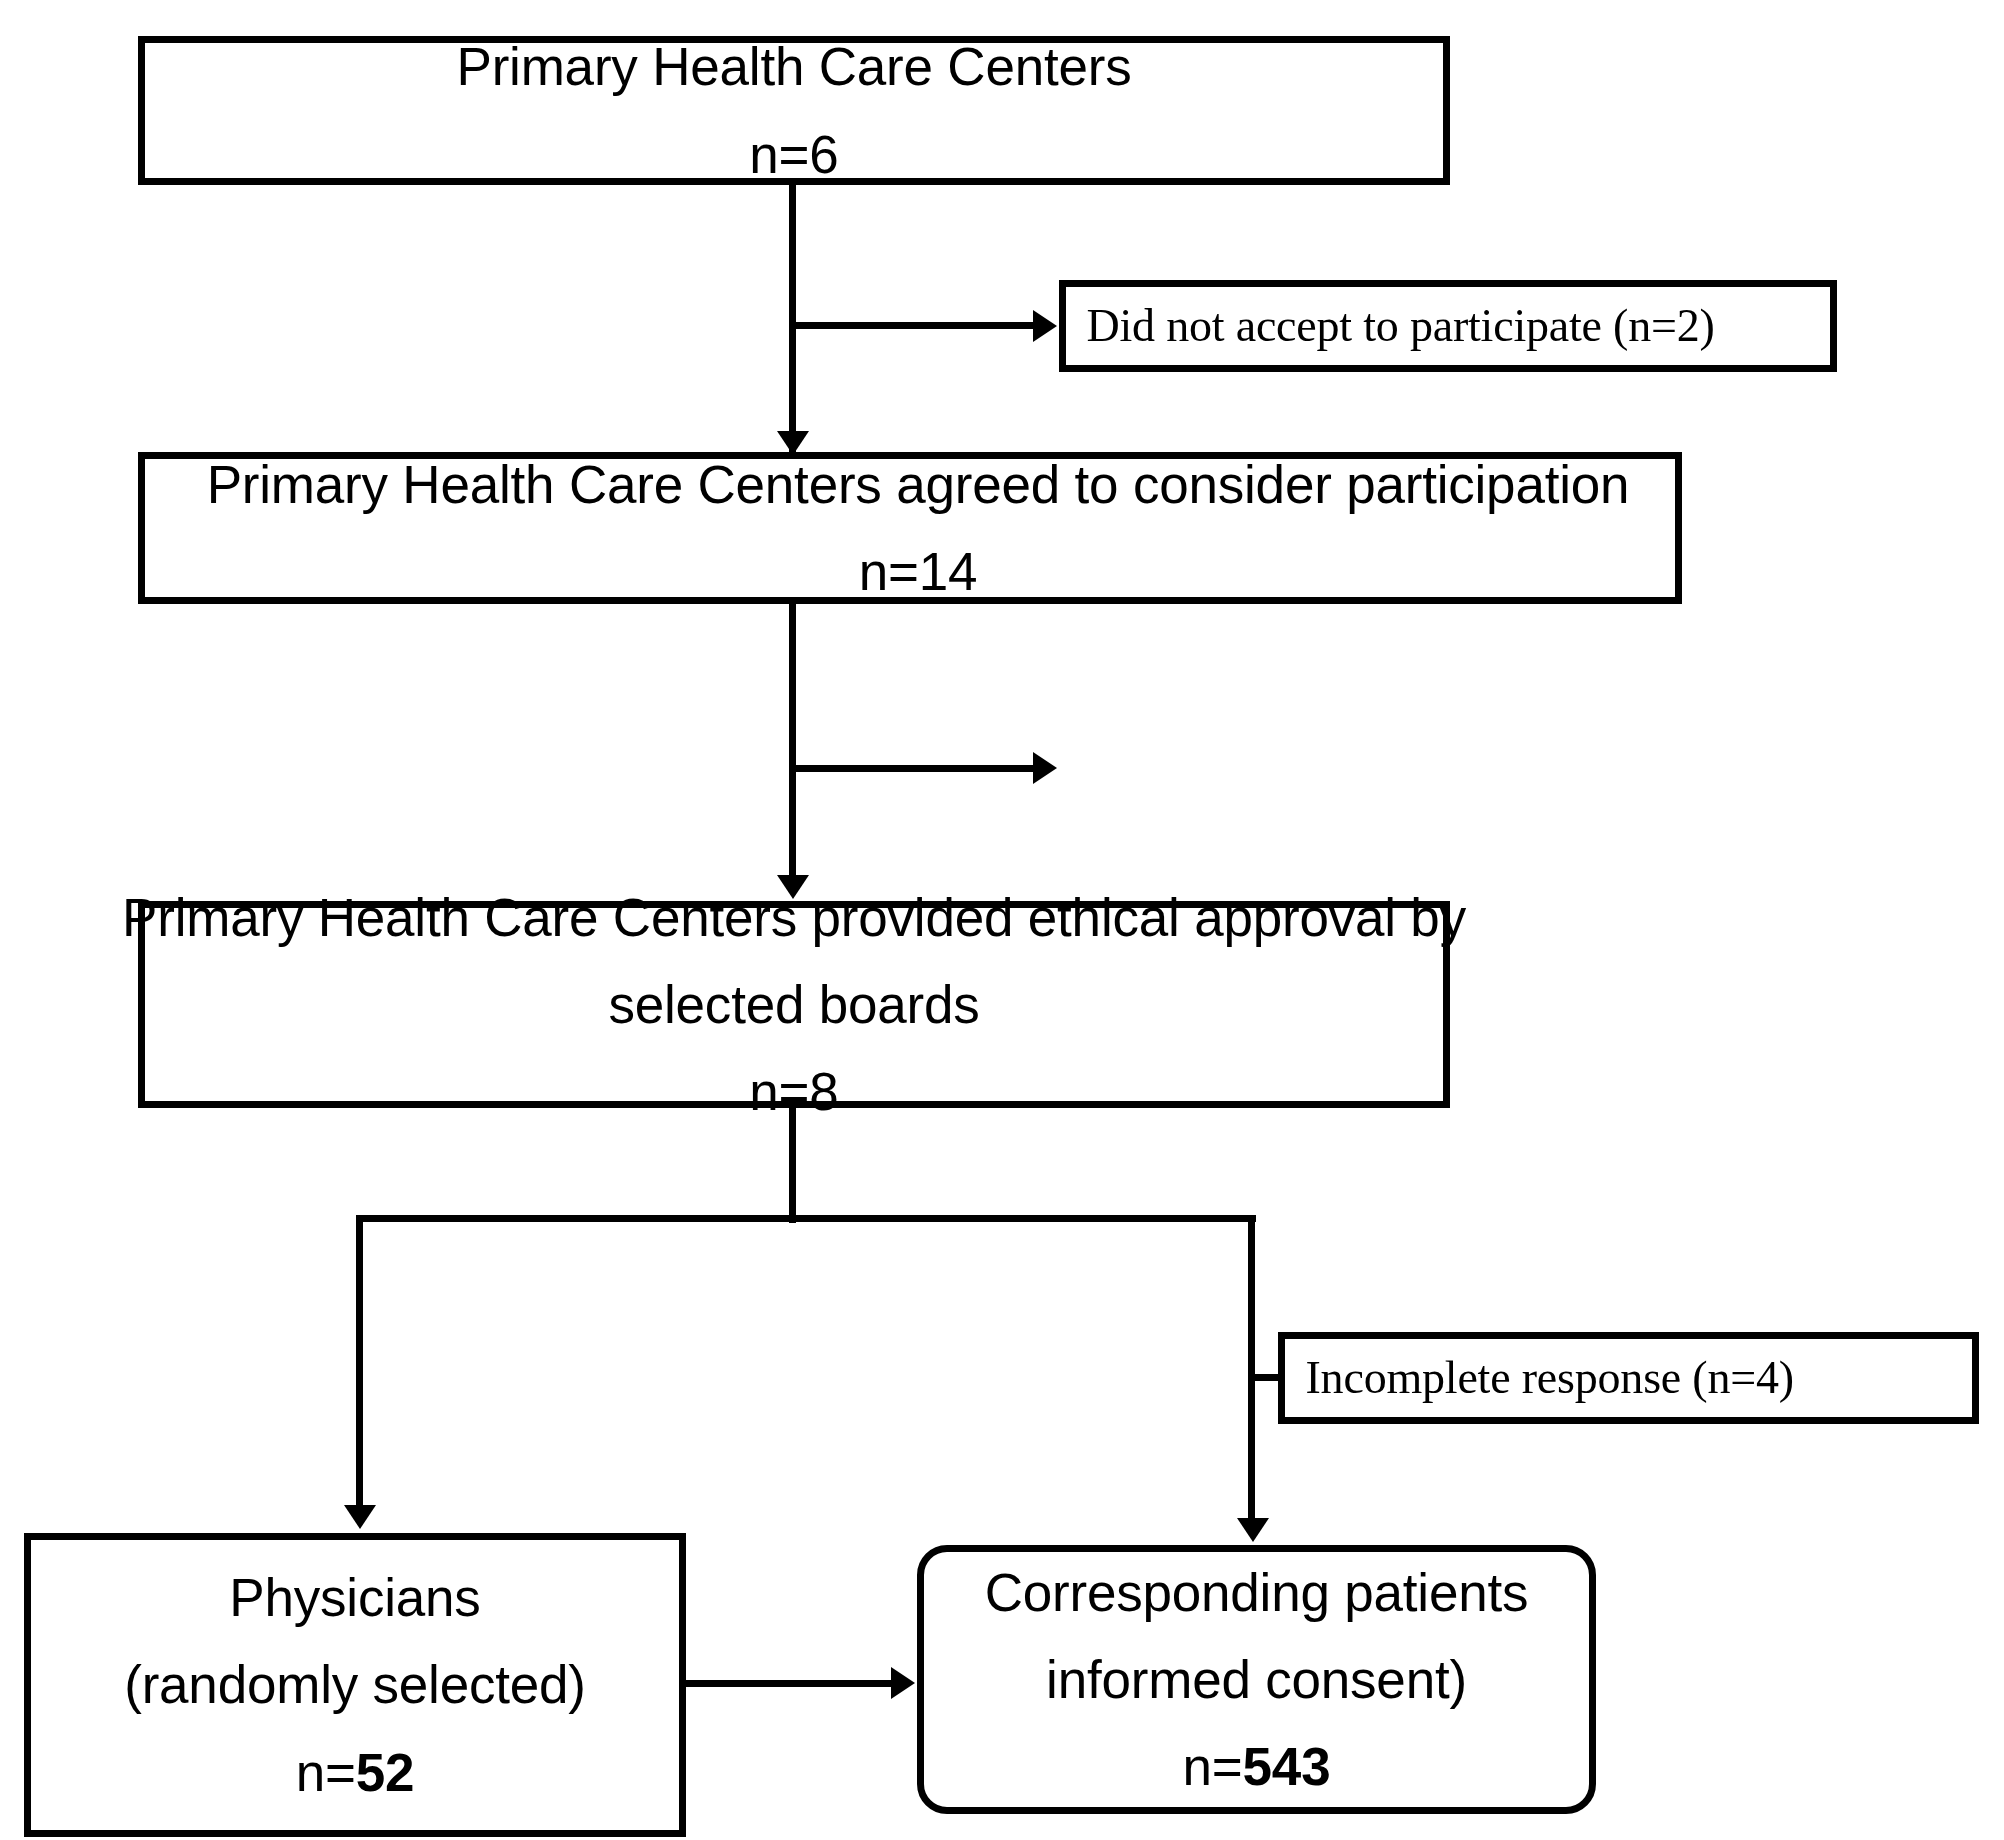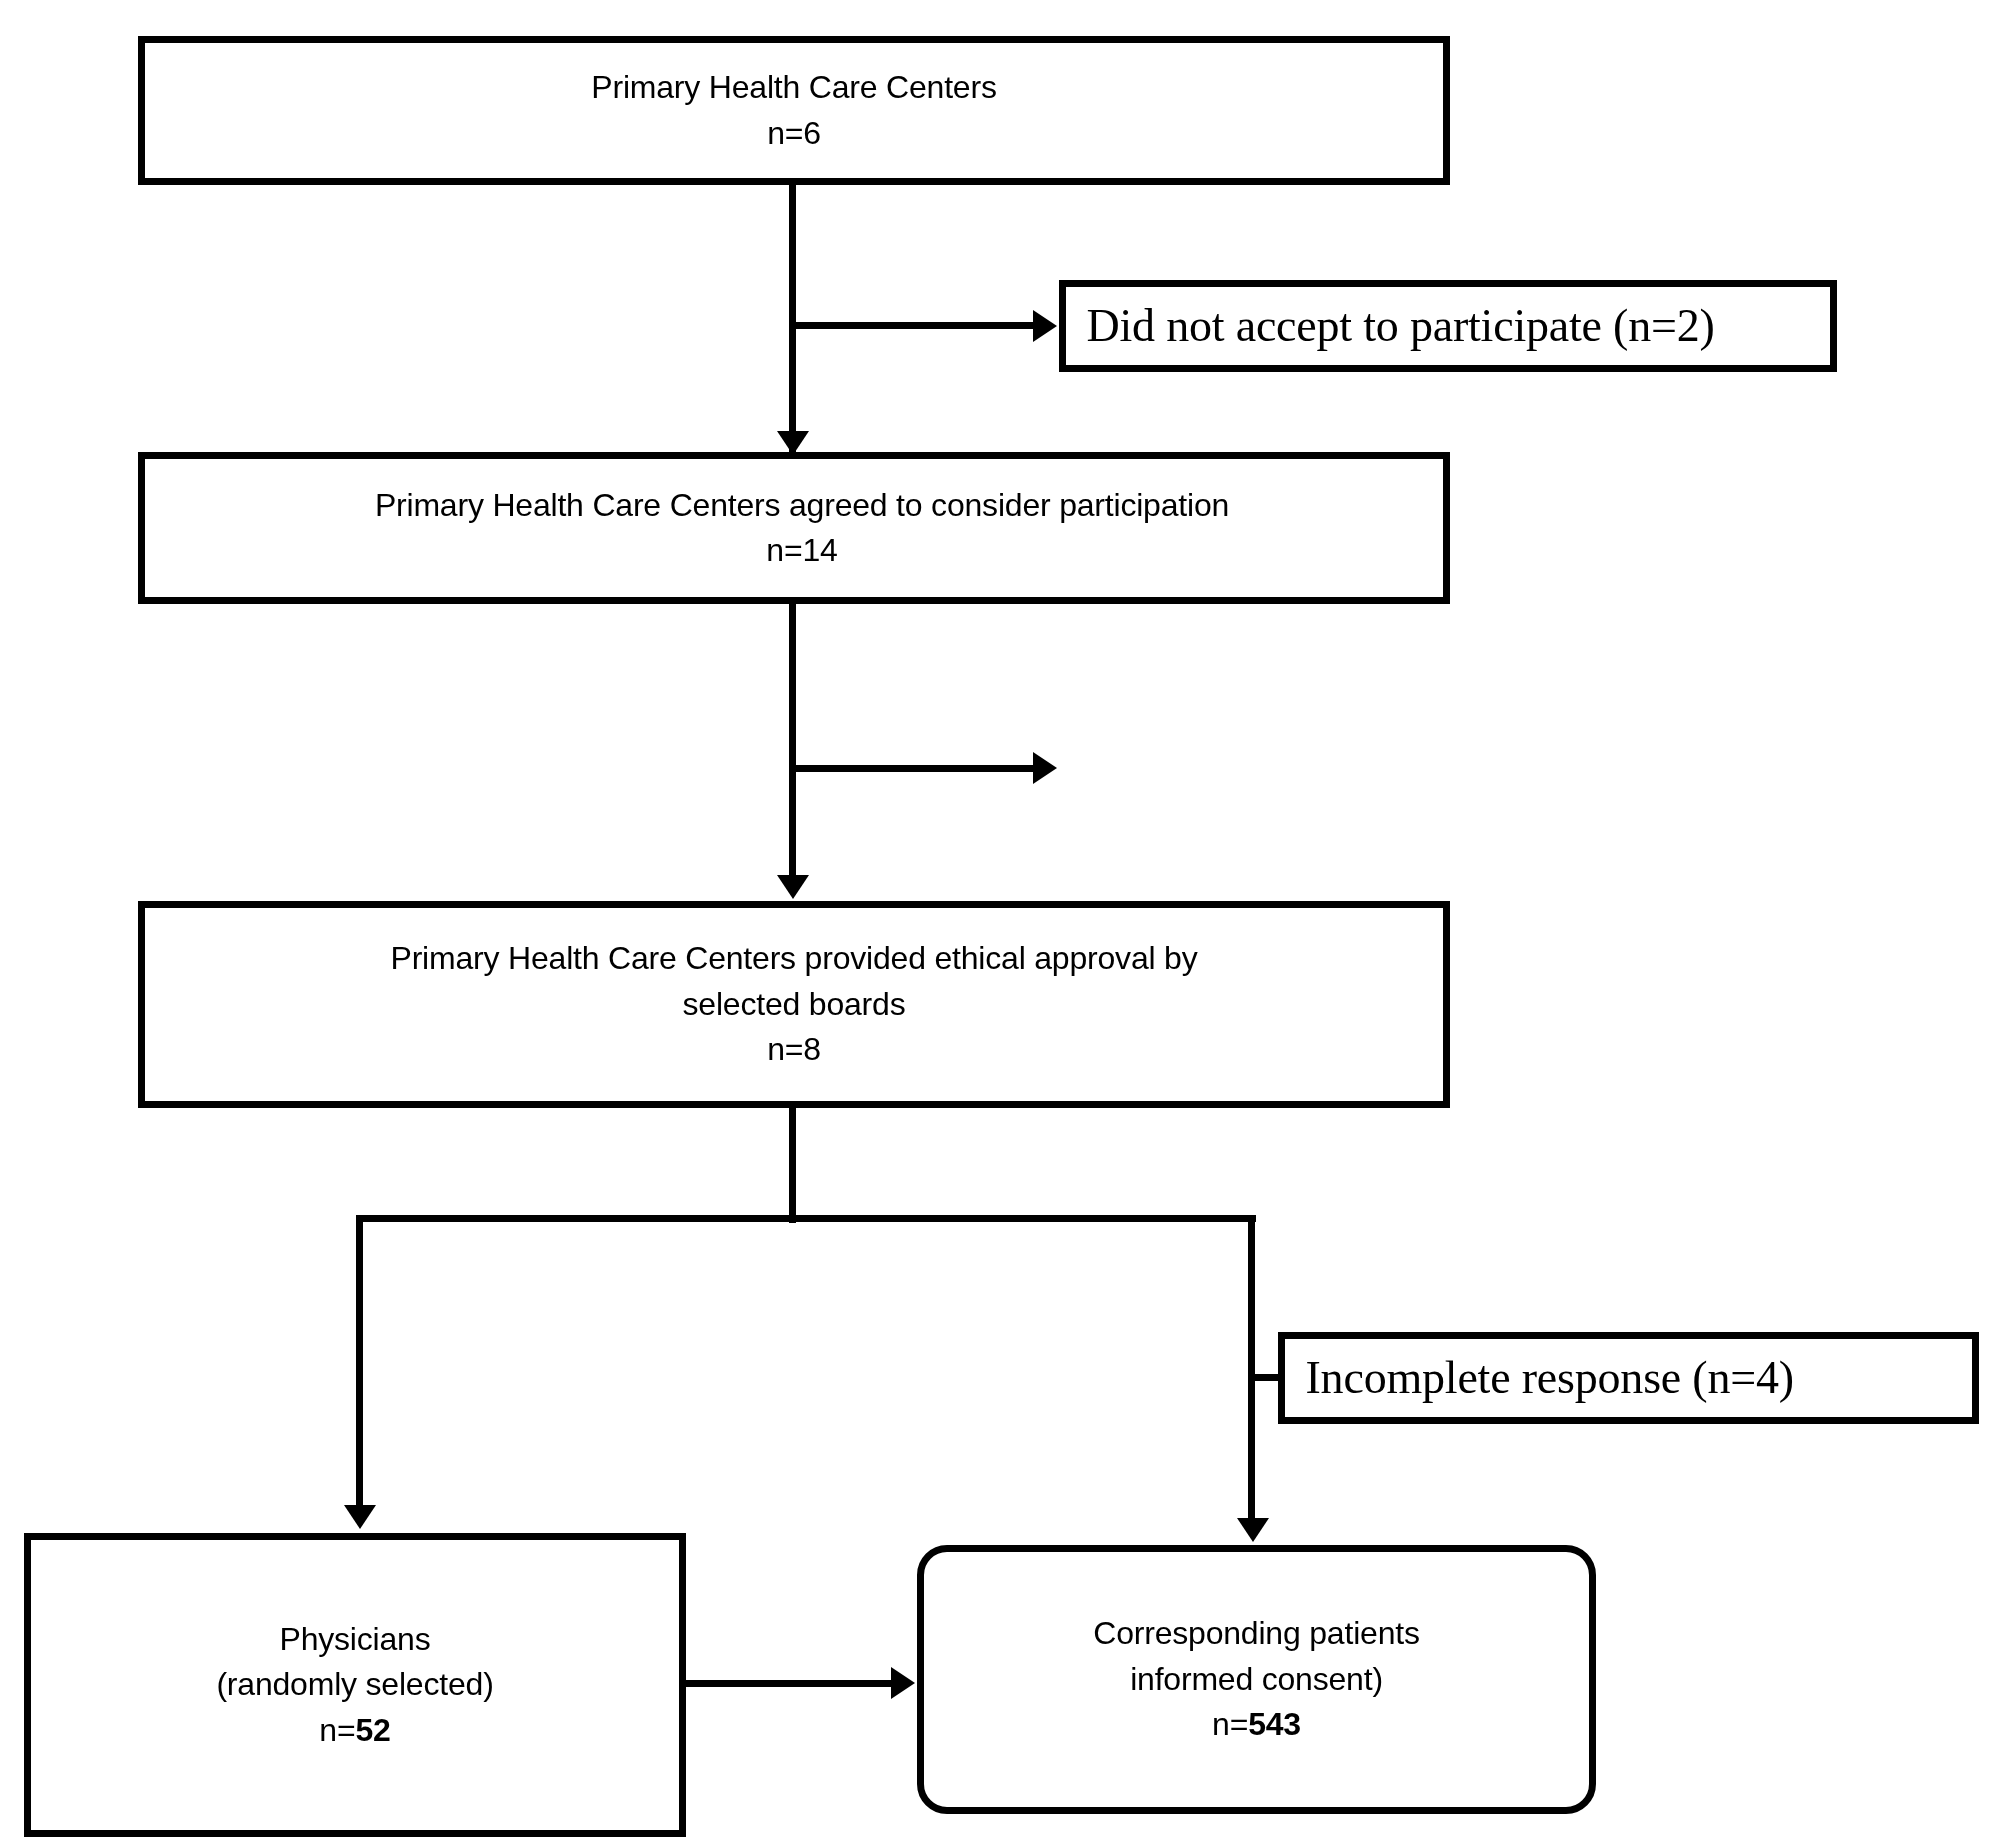--- a/index.html
+++ b/index.html
@@ -33,21 +33,21 @@
   .node .line {
     display: block;
     white-space: nowrap;
   }
   .node.left-align {
     align-items: flex-start;
     text-align: left;
     padding-left: 20.5px;
     font-family: Liberation Serif, serif;
   }
-  .fs-main { font-size: 32px; }
+  .fs-main { font-size: 53px; gap: 12px; }
   .fs-side { font-size: 46px; }
   .bold { font-weight: bold; }
 
   
   .vline {
     position: absolute;
     background: #000000;
     width: 7.1px;
   }
   .hline {
@@ -85,21 +85,21 @@
   <div class="vline" style="left:789px; top:184px; height:277px;"></div>
   <div class="arrow-down" style="left:777px; top:431px;"></div>
 
   <div class="hline" style="left:789px; top:322px; width:247px;"></div>
   <div class="arrow-right" style="left:1033px; top:310px;"></div>
 
   <div class="node fs-side left-align" style="left:1059px; top:280px; width:778px; height:92px;">
     <span class="line">Did not accept to participate (n=2)</span>
   </div>
 
-  <div class="node fs-main" style="left:138px; top:452px; width:1312px; height:152px;padding-left:16px;">
+  <div class="node fs-main" style="left:138px; top:452px; width:1544px; height:152px;padding-left:16px;">
     <span class="line">Primary Health Care Centers agreed to consider participation</span>
     <span class="line">n=14</span>
   </div>
 
   <div class="vline" style="left:789px; top:604px; height:275px;"></div>
   <div class="arrow-down" style="left:777px; top:875px;"></div>
 
   <div class="hline" style="left:789px; top:765px; width:247px;"></div>
   <div class="arrow-right" style="left:1033px; top:752px;"></div>
 

